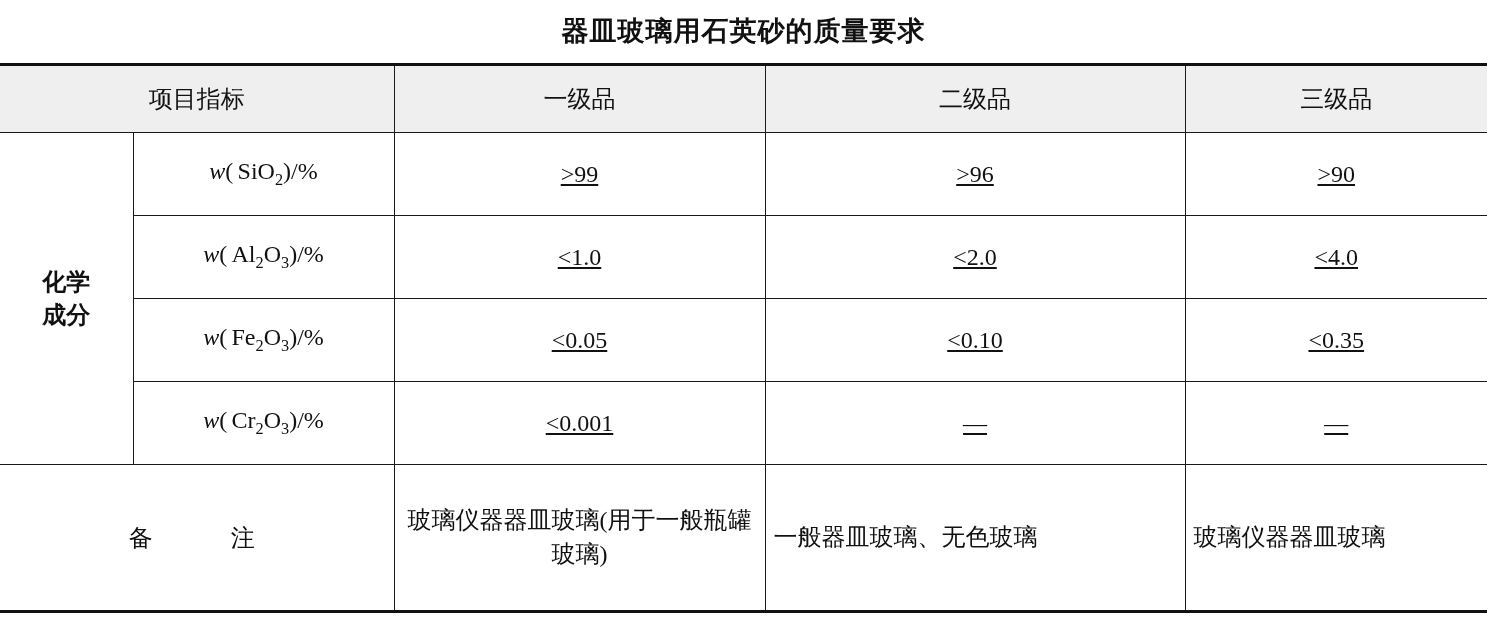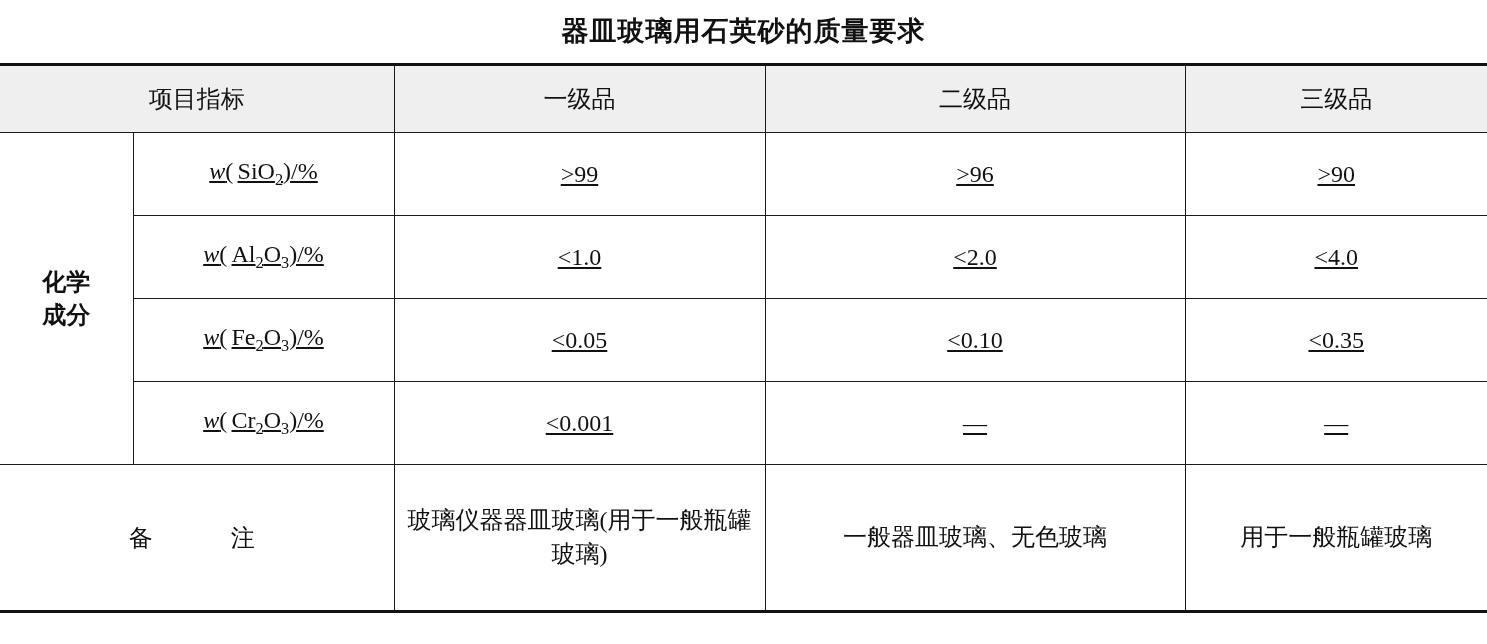--- a/index.html
+++ b/index.html
@@ -69,38 +69,37 @@
   .cat {
     font-size: 25px;
     line-height: 1.35;
     width: 133px;
     font-weight: bold;
   }
   .sub {
     width: 261px;
     font-size: 24px;
     white-space: nowrap;
-    text-decoration: underline;
   }
   .val {
     font-size: 24px;
     text-decoration: underline;
   }
   .note-label {
     font-size: 25px;
     letter-spacing: 10px;
   }
   .note-cell {
     font-size: 24px;
     line-height: 1.4;
     text-align: left;
     padding: 10px 12px;
   }
   .note-cell.ctr {
-    text-align: center;
+    text-align: left;
   }
   .note-row { height: 147px; }
   sub { font-size: 0.68em; }
   .w-var { font-style: italic; }
   .gapspace { display: inline-block; width: 0.18em; }
 </style>
 </head>
 <body>
 
 <div class="page">
@@ -160,18 +159,18 @@
         </td>
         <td class="val">&lt;0.001</td>
         <td class="val">—</td>
         <td class="val">—</td>
       </tr>
 
       <tr class="note-row">
         <td class="note-label bottom-rule" colspan="2">备　　注</td>
         <td class="note-cell bottom-rule">玻璃仪器器皿玻璃(用于一般瓶罐玻璃)</td>
         <td class="note-cell ctr bottom-rule">一般器皿玻璃、无色玻璃</td>
-        <td class="note-cell ctr bottom-rule">用于一般瓶罐玻璃</td>
+        <td class="note-cell ctr bottom-rule">玻璃仪器器皿玻璃</td>
       </tr>
     </tbody>
   </table>
 
 </div>
 
 </body></html>

